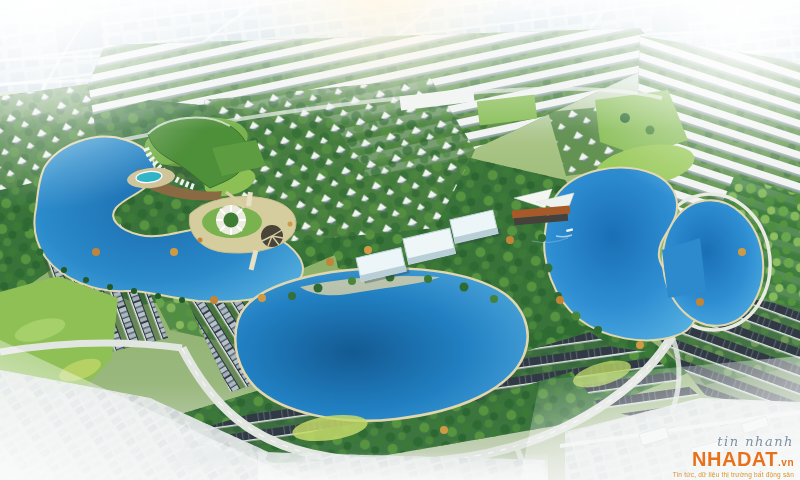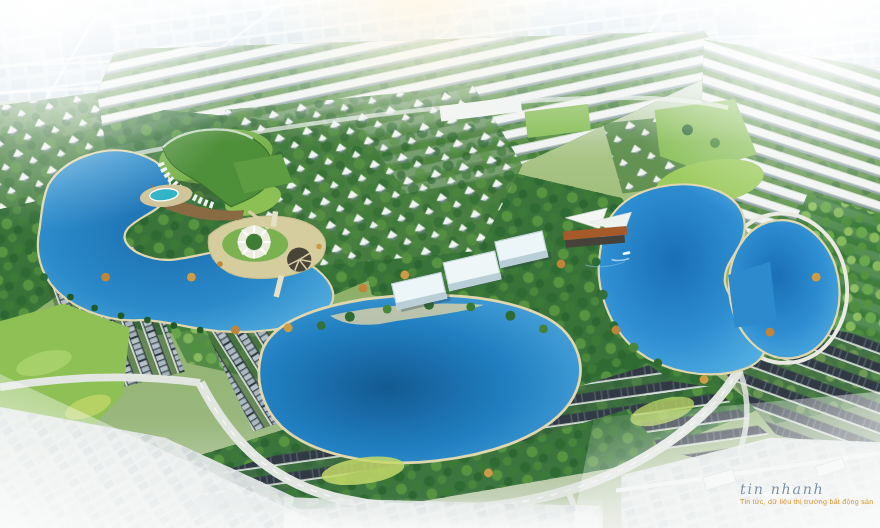--- a/index.html
+++ b/index.html
@@ -1,18 +1,18 @@
 <!DOCTYPE html>
 <html><head>
 <meta charset="utf-8">
 <style>
   html,body{margin:0;padding:0;background:#ffffff;}
   .stage{position:relative;width:800px;height:480px;overflow:hidden;font-family:"Liberation Sans",sans-serif;}
   .stage svg{display:block;width:800px;height:480px;}
-  .watermark{position:absolute;right:6px;bottom:20px;text-align:left;line-height:1.08;user-select:none;}
+  .watermark{position:absolute;right:6px;bottom:2px;text-align:right;line-height:1.08;user-select:none;}
   .wm-top{font-family:"DejaVu Serif",serif;font-style:italic;font-size:13px;color:#7d90a4;letter-spacing:1.5px;text-shadow:0 1px 2px rgba(255,255,255,.75);}
   .wm-main{font-family:"Liberation Sans",sans-serif;font-weight:bold;font-size:20px;color:#e8721c;letter-spacing:.5px;text-shadow:0 1px 2px rgba(255,255,255,.85);}
   .wm-suffix{font-size:10px;font-weight:bold;color:#e8721c;}
   .wm-tag{font-size:6.5px;color:#d8922f;letter-spacing:.2px;}
 </style>
 </head>
 <body>
 
 <div class="stage">
 <svg viewBox="0 0 800 480" xmlns="http://www.w3.org/2000/svg">
@@ -413,15 +413,16 @@
   <g>
     <rect x="0" y="0" width="800" height="130" fill="url(#gTopFade)"></rect>
     <circle cx="40" cy="6" r="205" fill="url(#gBloom)"></circle>
     <circle cx="738" cy="20" r="190" fill="url(#gBloom)"></circle>
     <circle cx="380" cy="-10" r="135" fill="url(#gBloomWarm)" opacity=".85"></circle>
   </g>
 </svg>
 
 <div class="watermark">
   <div class="wm-top">tin nhanh</div>
+  <div class="wm-main"><span>NHADAT</span><span class="wm-suffix">.vn</span></div>
   <div class="wm-tag">Tin tức, dữ liệu thị trường bất động sản</div>
 </div>
 </div>
 
 </body></html>

